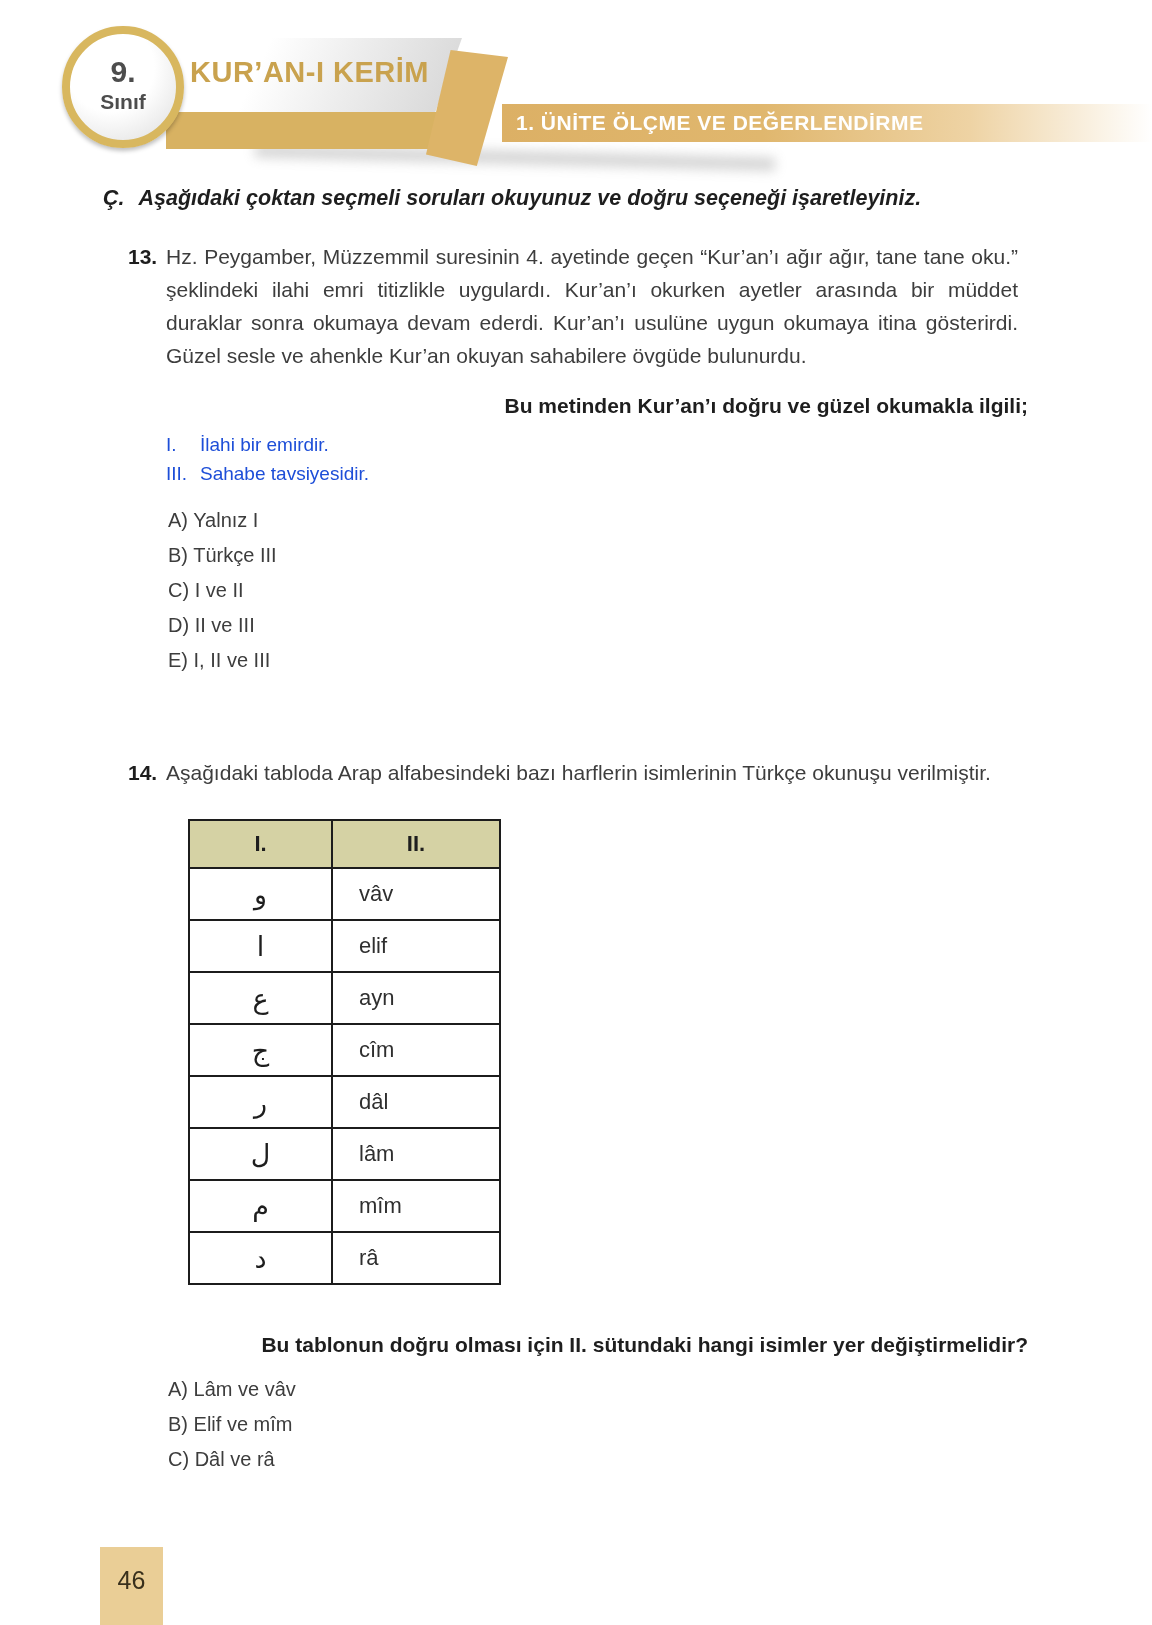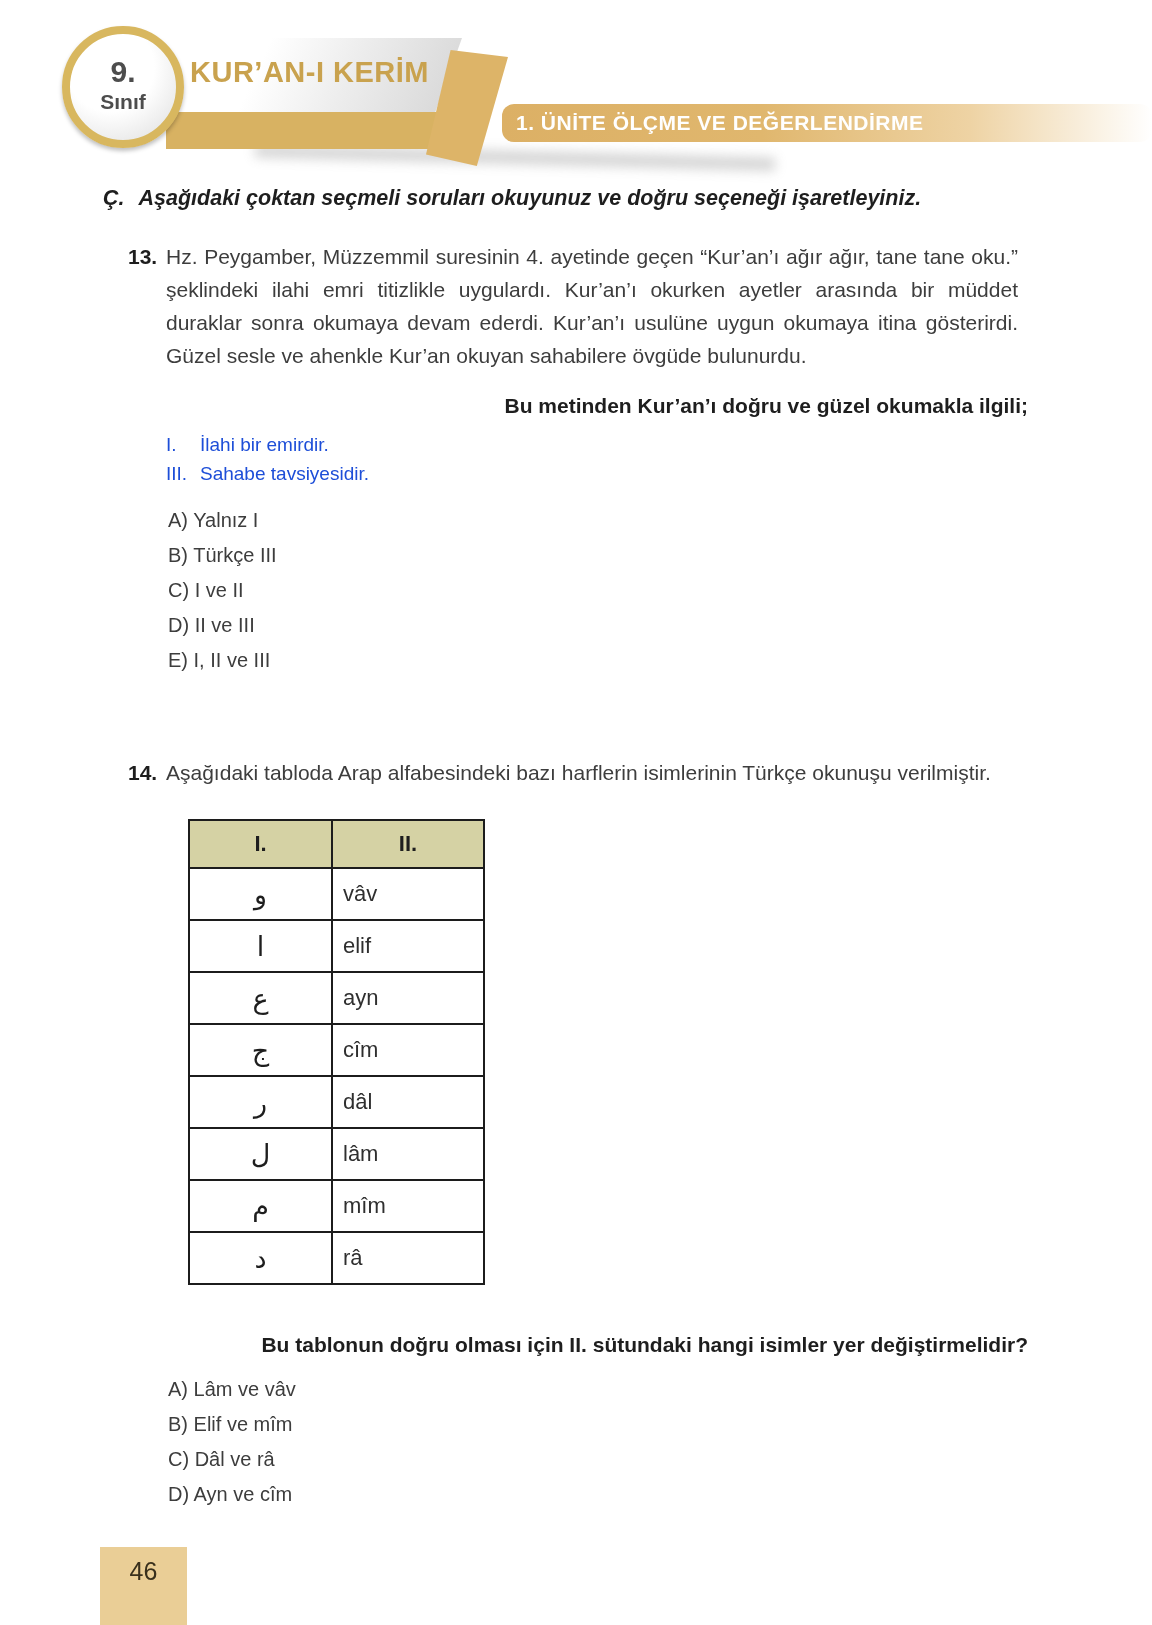--- a/index.html
+++ b/index.html
@@ -47,21 +47,21 @@
     display:flex; flex-direction:column; align-items:center; justify-content:center;
     box-shadow:0 3px 4px rgba(0,0,0,.25);
     z-index:2;
   }
   .grade-number { font-size:30px; font-weight:bold; color:#4d4d4d; line-height:30px; }
   .grade-label  { font-size:21px; font-weight:bold; color:#4d4d4d; line-height:30px; }
   .unit-banner {
     position:absolute; left:502px; top:104px; width:650px; height:38px;
     background:linear-gradient(90deg,#dcb065 0%,#e0b76e 40%,#eed3a4 72%,#ffffff 100%);
     line-height:38px; padding-left:14px; box-sizing:border-box;
-    font-size:21px; font-weight:bold; color:#ffffff; letter-spacing:.5px;border-radius:12px;
+    font-size:21px; font-weight:bold; color:#ffffff; letter-spacing:.5px;
   }
 
   
   .section-line {
     position:absolute; left:103px; top:186px;
     font-size:21.5px; font-weight:bold; font-style:italic; color:#1e1e1e;
     display:flex; gap:14px;
   }
   .qblock { position:absolute; left:128px; width:900px; }
   .q13 { top:240px; }
@@ -89,29 +89,29 @@
   }
   .letters-table th {
     width:139px; height:44px; background:#d5d2a4;
     font-size:22px; font-weight:bold; color:#1e1e1e; text-align:center;
   }
   .cell-arabic {
     width:139px; height:48px; text-align:center;
     font-family:"DejaVu Sans",sans-serif; font-size:27px; color:#1e1e1e;
   }
   .cell-latin {
-    width:139px; height:48px; padding-left:10px;
+    width:139px; height:48px; padding-left:26px;
     font-size:22px; color:#2f2f2f; text-align:left; vertical-align:middle;
   }
   .q14 .stem { margin-top:48px; padding-left:38px; }
 
   
   .pagebox {
-    position:absolute; left:100px; top:1547px; width:87px; height:78px;
-    background:#eace96; text-align:center; box-sizing:border-box; padding-top:10px;
+    position:absolute; left:100px; top:1547px; width:63px; height:78px;
+    background:#eace96; text-align:center; box-sizing:border-box; padding-top:19px;
     font-size:25px; color:#39301c;
   }
 </style>
 </head>
 <body>
 
 <div class="page">
 
   <div class="gold-line"></div>
   <div class="banner-shadow"></div>
@@ -220,23 +220,20 @@
     <div class="choices">
       <div class="choice">
         <span>A)</span> <span>Lâm ve vâv</span>
       </div>
       <div class="choice">
         <span>B)</span> <span>Elif ve mîm</span>
       </div>
       <div class="choice">
         <span>C)</span> <span>Dâl ve râ</span>
       </div>
-      <div class="choice">
-        <span>D)</span> <span>Ayn ve cîm</span>
-      </div>
     </div>
   </div>
 
   <div class="pagebox">
     <span>46</span>
   </div>
 
 </div>
 
 </body></html>

